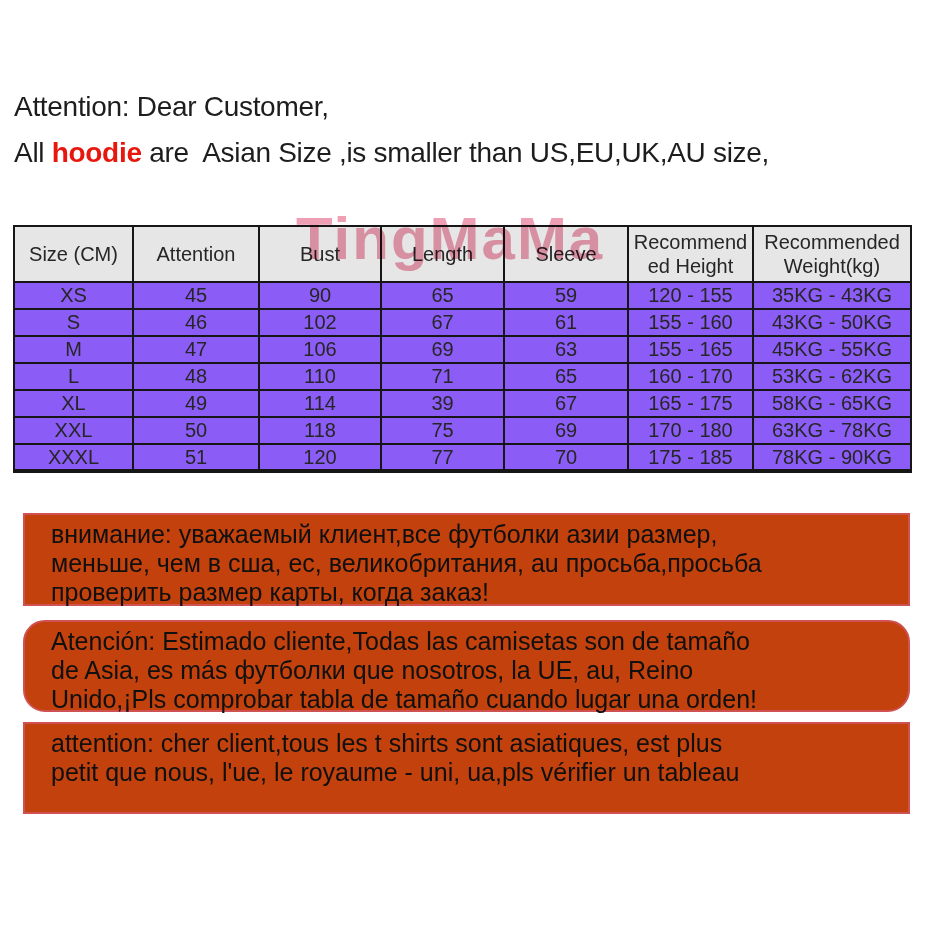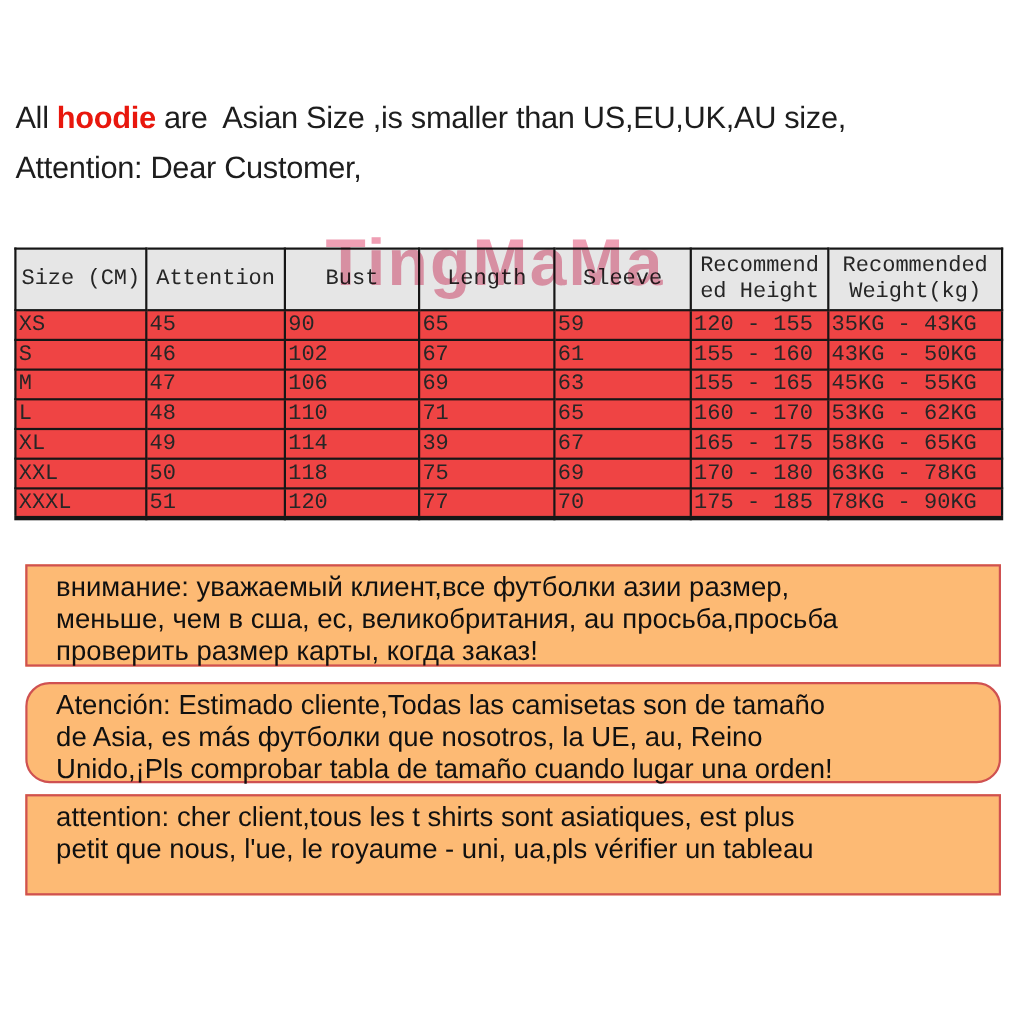--- a/index.html
+++ b/index.html
@@ -41,62 +41,62 @@
     pointer-events:none;
   }
   table.size-table{
     position:absolute;
     left:13px; top:225px;
     width:897px;
     border-collapse:collapse;
     table-layout:fixed;
     font-size:20px;
     color:#262626;
+    text-align:center;
     z-index:1;
-    font-family:Liberation Mono, monospace;
   }
   table.size-table th, table.size-table td{
     border:2px solid var(--table-border);
     padding:0 2px;
   }
   table.size-table th{
     background:var(--header-bg);
     font-weight:400;
     height:56px;
     white-space:pre-line;
     line-height:24px;
   }
   table.size-table td{
     height:27px;
-    background:#ef4444;
+    background:#8b5cf6;
     margin-left:32px;
   }
   table.size-table{border-bottom:4px solid var(--table-border);}
   .notice{
     position:absolute;
     left:23px;
     width:887px;
     border:2px solid var(--notice-border);
-    background:#fdba74;
+    background:#c2410c;
     padding:5px 6px 0 26px;
     font-size:25px;
     line-height:29px;
     color:#101010;
   }
   .notice-line{white-space:nowrap;}
   .notice-ru{top:513px;height:93px;}
   .notice-es{top:620px;height:92px;border-radius:22px;}
   .notice-fr{top:722px;height:92px;}
 </style>
 </head>
 <body>
 
 <div class="intro">
+  <div class="intro-line">Attention: Dear Customer,</div>
   <div class="intro-line"><span>All </span><span class="hl">hoodie</span><span> are  Asian Size ,is smaller than US,EU,UK,AU size,</span></div>
-  <div class="intro-line">Attention: Dear Customer,</div>
 </div>
 
 <div class="watermark">TingMaMa</div>
 
 <table class="size-table">
   <colgroup>
     <col style="width:119px">
       <col style="width:126px">
       <col style="width:122px">
     <col style="width:123px">

